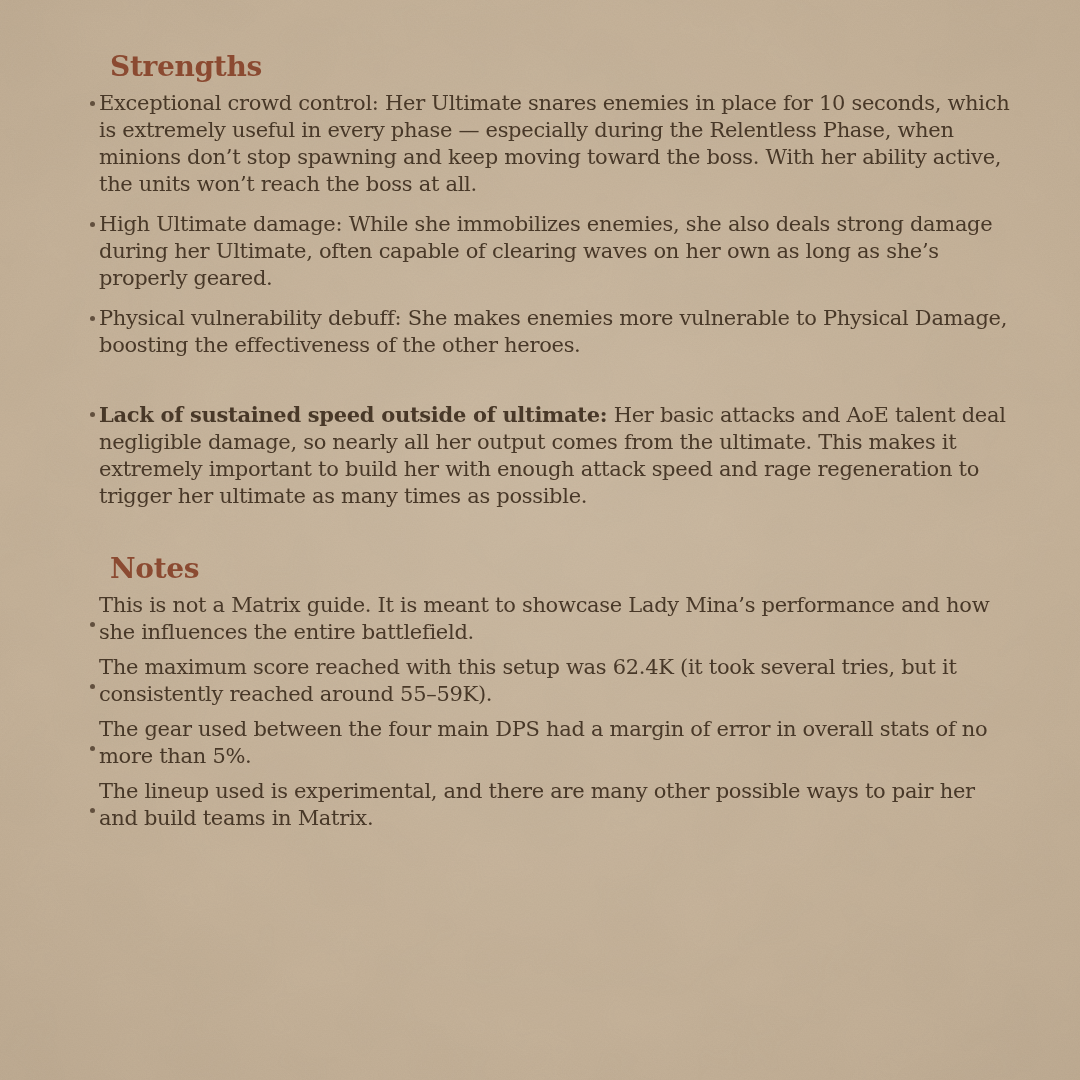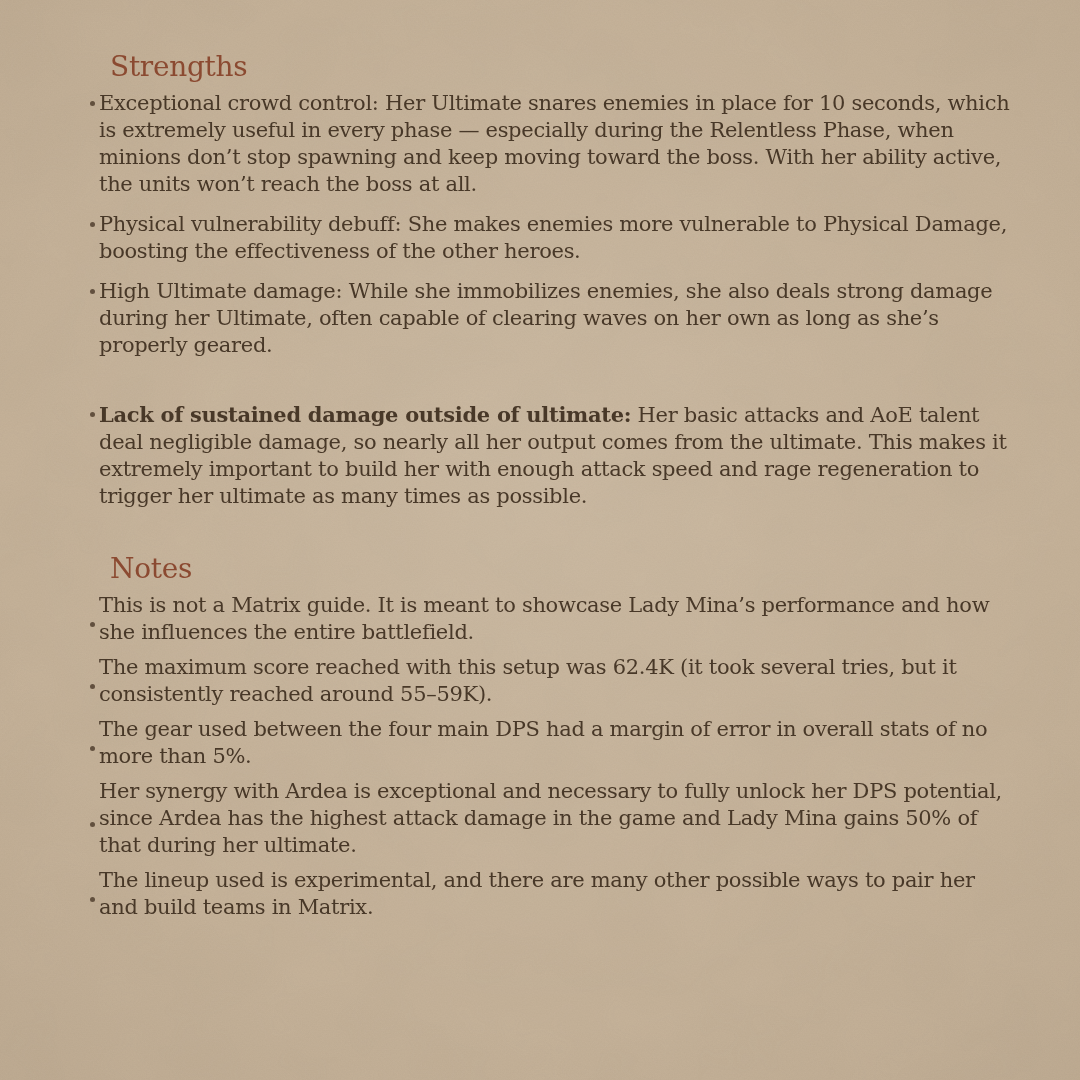--- a/index.html
+++ b/index.html
@@ -17,21 +17,21 @@
   }
   .content{
     position:absolute;top:50px;left:0;right:0;
     padding:0 70px 0 90px;
   }
   .section{margin:0;}
   .section + .section{margin-top:42px;}
   .section-title{
     margin:0 0 7px 20px;
     font-size:28px;
-    font-weight:normal;
+    font-weight:bold;
     color:#8b4a31;
     letter-spacing:-0.3px;
   }
   ul.items{list-style:none;margin:0;padding:0;}
   .item{
     display:flex;
     gap:4px;
     margin-bottom:13px;
   }
   .section-notes .item{margin-bottom:8px;align-items:center;}
@@ -74,34 +74,34 @@
 
     <div class="section section-strengths">
       <h2 class="section-title">Strengths</h2>
       <ul class="items">
         <li class="item">
           <span class="dot"></span>
           <p class="txt">Exceptional crowd control: Her Ultimate snares enemies in place for 10 seconds, which is extremely useful in every phase — especially during the Relentless Phase, when minions don’t stop spawning and keep moving toward the boss. With her ability active, the units won’t reach the boss at all.</p>
         </li>
         <li class="item">
           <span class="dot"></span>
-          <p class="txt">Physical vulnerability debuff: She makes enemies more vulnerable to Physical Damage, boosting the effectiveness of the other heroes.</p>
+          <p class="txt">High Ultimate damage: While she immobilizes enemies, she also deals strong damage during her Ultimate, often capable of clearing waves on her own as long as she’s properly geared.</p>
         </li>
         <li class="item">
           <span class="dot"></span>
-          <p class="txt">High Ultimate damage: While she immobilizes enemies, she also deals strong damage during her Ultimate, often capable of clearing waves on her own as long as she’s properly geared.</p>
+          <p class="txt">Physical vulnerability debuff: She makes enemies more vulnerable to Physical Damage, boosting the effectiveness of the other heroes.</p>
         </li>
       </ul>
     </div>
 
     <div class="section section-weakness">
       <ul class="items">
         <li class="item">
           <span class="dot"></span>
-          <p class="txt"><span class="lead">Lack of sustained damage outside of ultimate:</span><span> Her basic attacks and AoE talent deal negligible damage, so nearly all her output comes from the ultimate. This makes it extremely important to build her with enough attack speed and rage regeneration to trigger her ultimate as many times as possible.</span></p>
+          <p class="txt"><span class="lead">Lack of sustained speed outside of ultimate:</span><span> Her basic attacks and AoE talent deal negligible damage, so nearly all her output comes from the ultimate. This makes it extremely important to build her with enough attack speed and rage regeneration to trigger her ultimate as many times as possible.</span></p>
         </li>
       </ul>
     </div>
 
     <div class="section section-notes">
       <h2 class="section-title">Notes</h2>
       <ul class="items">
         <li class="item">
           <span class="dot"></span>
           <p class="txt">This is not a Matrix guide. It is meant to showcase Lady Mina’s performance and how she influences the entire battlefield.</p>
@@ -109,24 +109,20 @@
         <li class="item">
           <span class="dot"></span>
           <p class="txt">The maximum score reached with this setup was 62.4K (it took several tries, but it consistently reached around 55–59K).</p>
         </li>
         <li class="item">
           <span class="dot"></span>
           <p class="txt">The gear used between the four main DPS had a margin of error in overall stats of no more than 5%.</p>
         </li>
         <li class="item">
           <span class="dot"></span>
-          <p class="txt">Her synergy with Ardea is exceptional and necessary to fully unlock her DPS potential, since Ardea has the highest attack damage in the game and Lady Mina gains 50% of that during her ultimate.</p>
-        </li>
-        <li class="item">
-          <span class="dot"></span>
           <p class="txt">The lineup used is experimental, and there are many other possible ways to pair her and build teams in Matrix.</p>
         </li>
 
       </ul>
     </div>
 
   </div>
 </div>
 
 </body></html>

